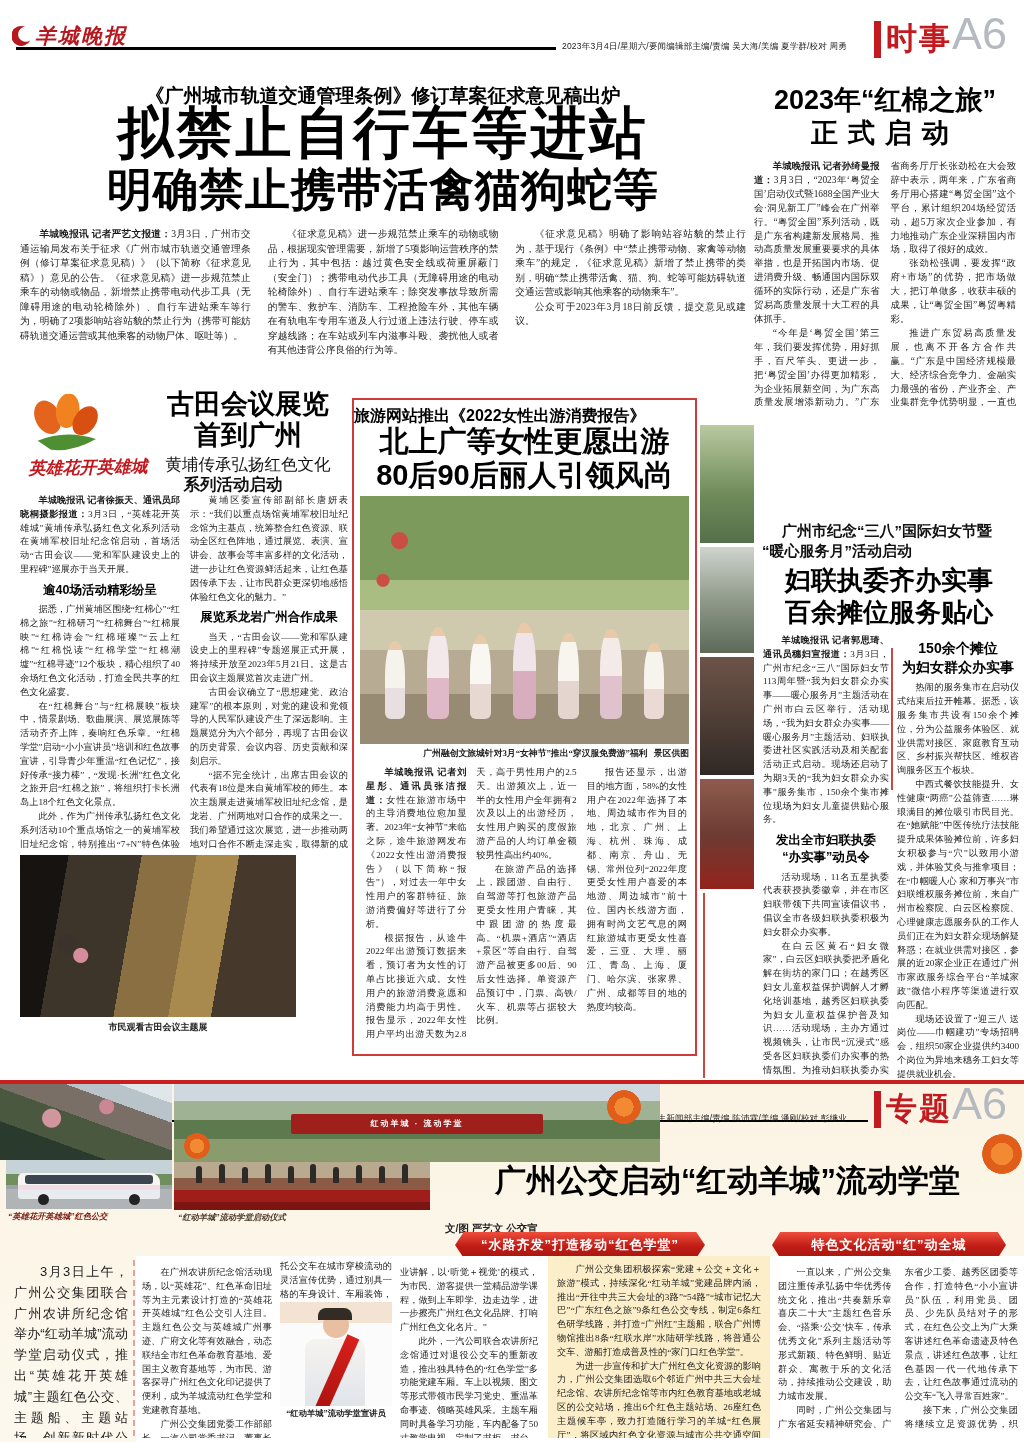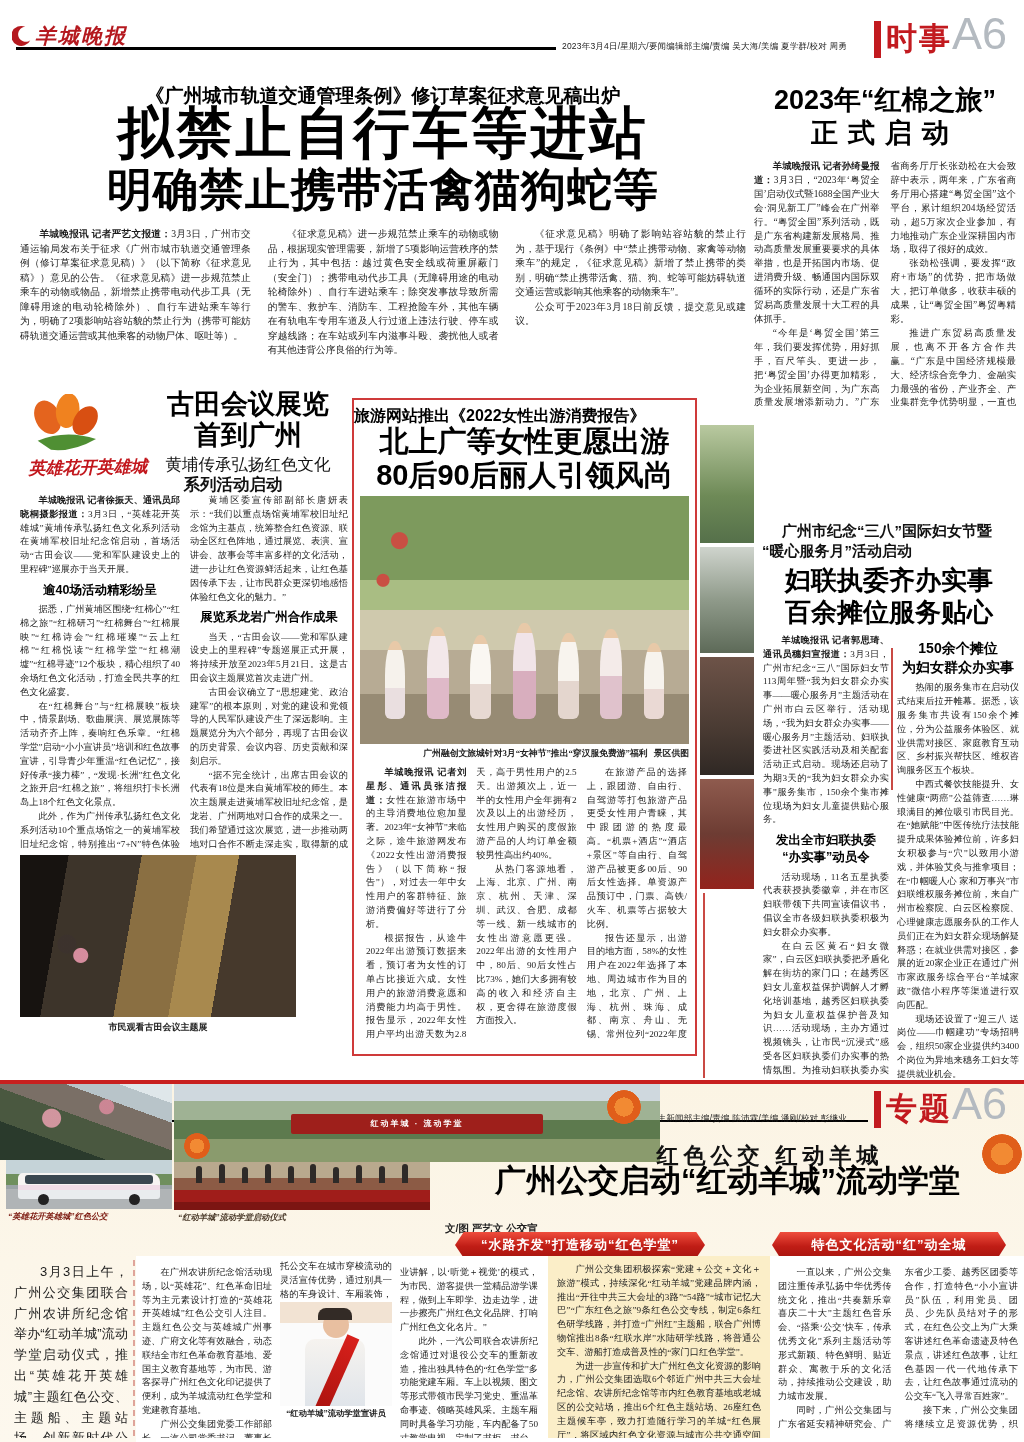--- a/index.html
+++ b/index.html
@@ -109,21 +109,20 @@
       <span style="width:20px;height:76px;background:linear-gradient(180deg,#e8c9a8 0 12%,#f7f3ed 12% 60%,#ead9d4 60% 100%);border-radius:45% 45% 6px 6px"></span>
     </div>
   </div>
   <div class="abs cap" style="left:6px;top:348px;width:329px;text-align:right;font-size:8.8px">
     <span>广州融创文旅城针对3月“女神节”推出“穿汉服免费游”福利</span>
     <b style="margin-left:4px">景区供图</b>
   </div>
   <div class="abs bt" style="left:12px;top:366px;width:321px;height:282px;column-count:3;column-gap:10px;font-size:9.2px">
     <p><b>羊城晚报讯 记者刘星彤、通讯员张洁报道：</b><span>女性在旅游市场中的主导消费地位愈加显著。2023年“女神节”来临之际，途牛旅游网发布《2022女性出游消费报告》（以下简称“报告”），对过去一年中女性用户的客群特征、旅游消费偏好等进行了分析。</span></p>
     <p>根据报告，从途牛2022年出游预订数据来看，预订者为女性的订单占比接近六成。女性用户的旅游消费意愿和消费能力均高于男性。报告显示，2022年女性用户平均出游天数为2.8天，高于男性用户的2.5天。出游频次上，近一半的女性用户全年拥有2次及以上的出游经历，女性用户购买的度假旅游产品的人均订单金额较男性高出约40%。</p>
-    <p>从热门客源地看，上海、北京、广州、南京、杭州、天津、深圳、武汉、合肥、成都等一线、新一线城市的女性出游意愿更强。2022年出游的女性用户中，80后、90后女性占比73%，她们大多拥有较高的收入和经济自主权，更舍得在旅游度假方面投入。</p>
     <p>在旅游产品的选择上，跟团游、自由行、自驾游等打包旅游产品更受女性用户青睐，其中跟团游的热度最高。“机票+酒店”“酒店+景区”等自由行、自驾游产品被更多00后、90后女性选择。单资源产品预订中，门票、高铁/火车、机票等占据较大比例。</p>
     <p>报告还显示，出游目的地方面，58%的女性用户在2022年选择了本地、周边城市作为目的地，北京、广州、上海、杭州、珠海、成都、南京、舟山、无锡、常州位列“2022年度更受女性用户喜爱的本地游、周边城市”前十位。国内长线游方面，拥有时尚文艺气息的网红旅游城市更受女性喜爱，三亚、大理、丽江、青岛、上海、厦门、哈尔滨、张家界、广州、成都等目的地的热度均较高。</p>
 
   </div>
 </div>
 
 <div class="photo" style="left:700px;top:425px;width:54px;height:118px;background:linear-gradient(180deg,#b9c9a0,#6e8a57 60%,#55704a)"></div>
 <div class="photo" style="left:700px;top:547px;width:54px;height:106px;background:linear-gradient(180deg,#cfd4cd,#8f9a8a 50%,#5d6a58)"></div>
 <div class="photo" style="left:700px;top:657px;width:54px;height:118px;background:linear-gradient(180deg,#6d5348,#4a3b33 60%,#2f2824)"></div>
 <div class="photo" style="left:700px;top:779px;width:54px;height:110px;background:linear-gradient(180deg,#8f5b4e,#6d3c33 50%,#93231c)"></div>
@@ -195,21 +194,20 @@
       <span class="fig" style="width:6px;height:19px"></span>
       <span class="fig" style="width:6px;height:16px"></span>
       <span class="fig" style="width:6px;height:18px"></span>
       <span class="fig" style="width:6px;height:17px"></span>
       <span class="fig" style="width:6px;height:19px"></span>
     </div>
   </div>
   <div class="abs cap" style="left:178px;top:128px;width:250px;font-size:8.3px;font-style:italic;color:#4a3a2a">“红动羊城”流动学堂启动仪式</div>
   <span class="abs" style="right:2px;top:50px;width:40px;height:40px;background:radial-gradient(circle,#f28a33 0 40%,#e05e1a 40% 70%,transparent 71%);border-radius:50%"></span>
 
-  <div class="abs" style="left:560px;top:57px;width:420px;text-align:center;font-size:22px;font-weight:800;letter-spacing:5px;color:#111">红色公交 红动羊城</div>
   <div class="abs hd" style="left:435px;top:80px;width:585px;font-size:31px">广州公交启动“红动羊城”流动学堂</div>
   <div class="abs" style="left:445px;top:138px;font-size:10.5px;color:#222;font-weight:600">文/图 严艺文 公交宣</div>
 
   <div class="abs ribbon" style="left:254px;top:172px;width:198px;font-size:12px">红色公交擦亮广州红色文化品牌</div>
   <div class="abs ribbon" style="left:455px;top:148px;width:250px;font-size:13px">“水路齐发”打造移动“红色学堂”</div>
   <div class="abs ribbon" style="left:772px;top:148px;width:234px;font-size:13px">特色文化活动“红”动全城</div>
 
   <div class="abs" style="left:136px;top:172px;width:888px;height:186px;background:#fff"></div>
   <div class="abs bt" style="left:14px;top:178px;width:114px;height:176px;font-family:'Liberation Sans',sans-serif;font-size:13px;line-height:1.6;font-weight:500">
     <p>3月3日上午，广州公交集团联合广州农讲所纪念馆举办“红动羊城”流动学堂启动仪式，推出“英雄花开英雄城”主题红色公交、主题船、主题站场，创新新时代公交营运服务模式，赋能交通、文化、旅游融合高质量发展，助力推动红色文化实力出新出彩。</p>

